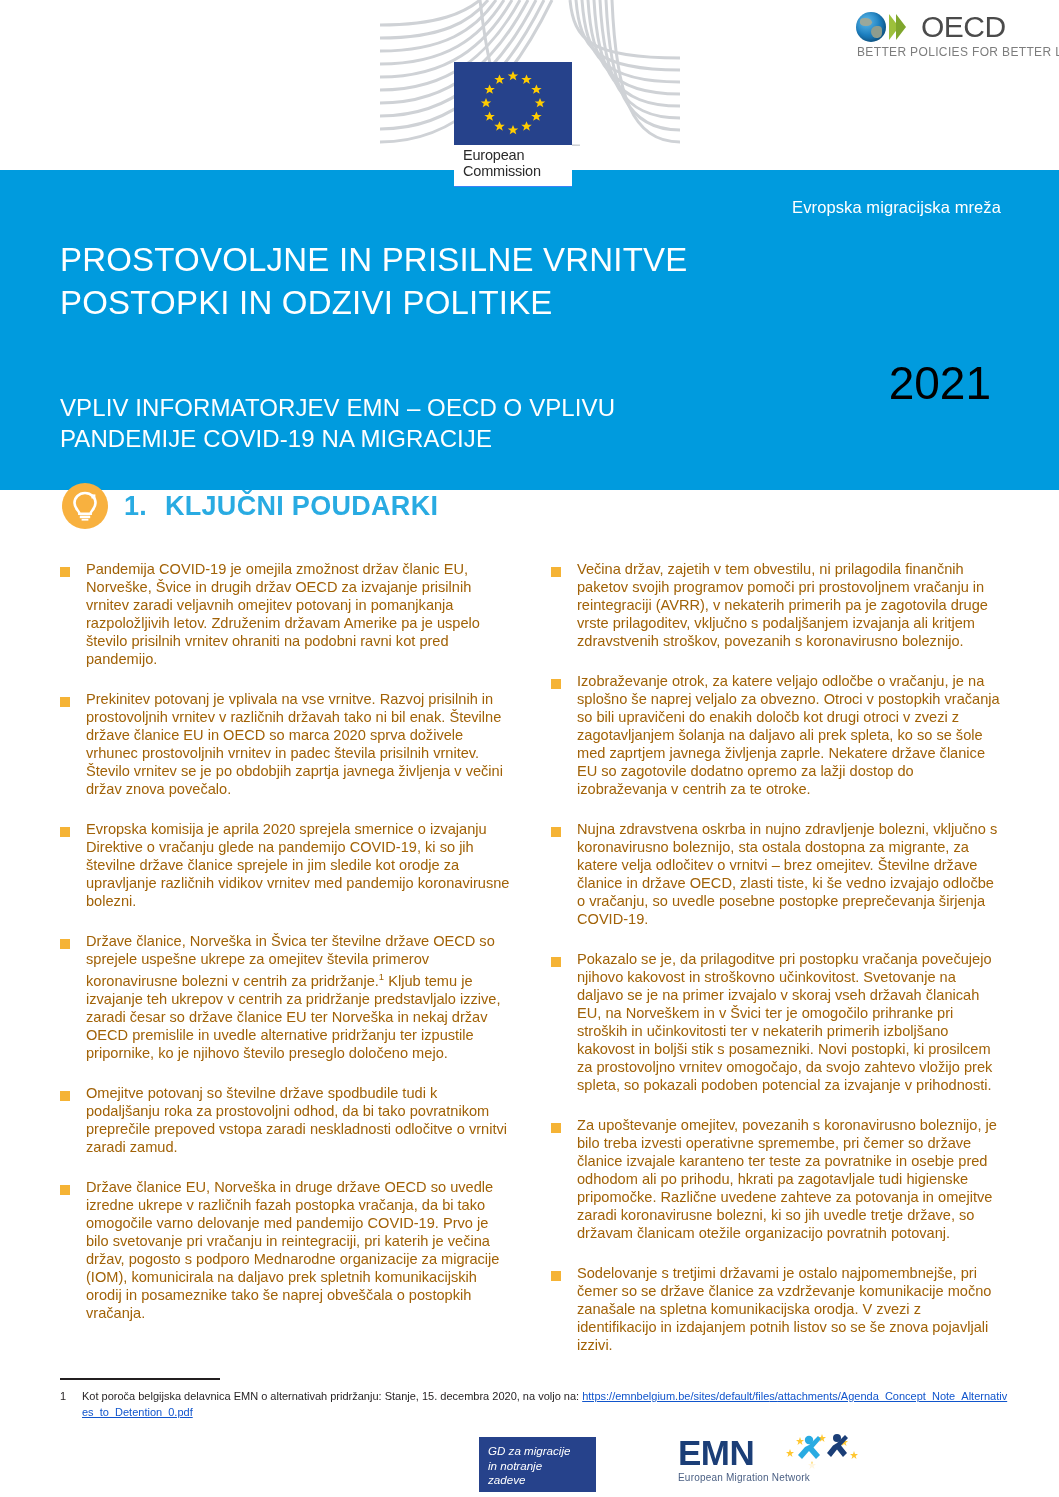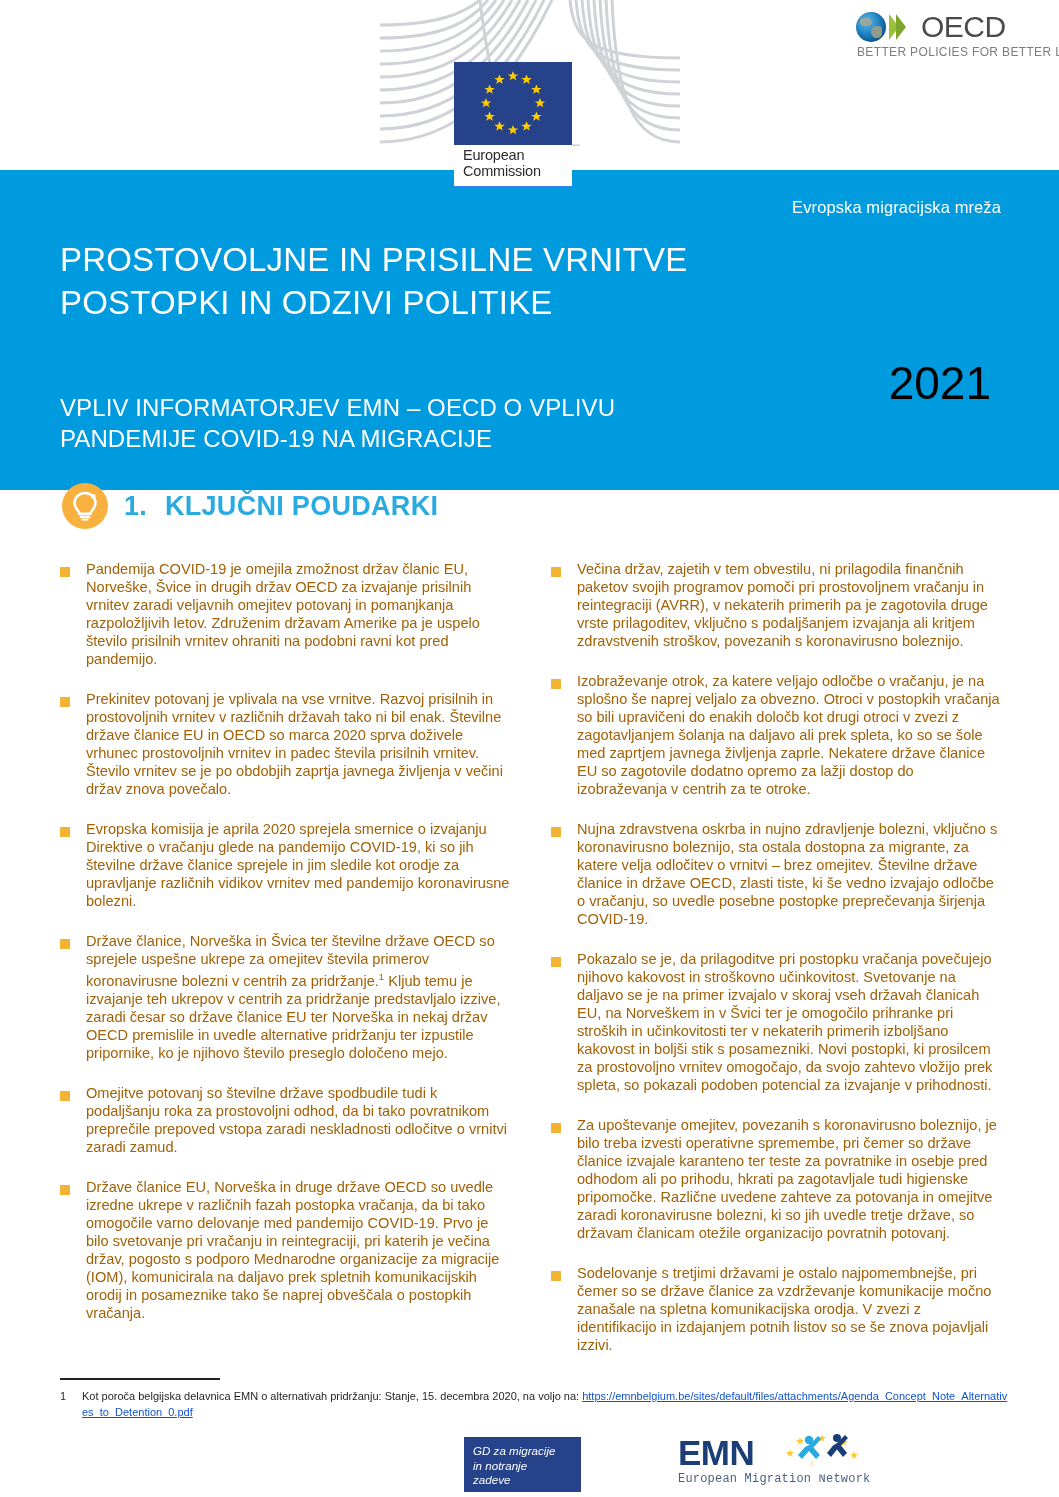--- a/index.html
+++ b/index.html
@@ -213,21 +213,21 @@
   .fn-row { display:flex; font-size: 11px; line-height: 16px; color:#231f20; }
   .fn-num { width: 22px; flex: 0 0 auto; }
   .fn-text { flex: 1 1 auto; }
   .fn-text a, .fn-link {
     color: #1155cc; text-decoration: underline; word-break: break-all;
   }
 
   
   .dg-box {
     position: absolute;
-    left: 464px; top: 1437px;
+    left: 479px; top: 1437px;
     width: 117px; height: 55px;
     background: #26428B;
     padding: 7px 0 16px 9px;
   }
   .dg-box span {
     display:block;
     color:#ffffff;
     font-size: 11.6px;
     line-height: 14.5px;
     font-style: italic;
@@ -237,22 +237,22 @@
     position: absolute;
     left: 678px; top: 1435px;
     width: 200px; height: 58px;
   }
   .emn-word {
     font-family: "Liberation Sans", sans-serif;
     font-size: 35px; font-weight: bold; color: #1B3E77;
     letter-spacing: -0.5px; line-height: 36px;
   }
   .emn-tag {
-    font-family: Liberation Mono, monospace;
-    font-size: 12px; color: #4a5f83; letter-spacing: 0.2px;
+    font-family: Liberation Sans, sans-serif;
+    font-size: 10px; color: #4a5f83; letter-spacing: 0.2px;
     margin-top: 1px;
   }
   .emn-mark {
     position:absolute; left: 104px; top: -4px; width: 82px; height: 48px;
   }
 </style>
 </head>
 <body>
 
 <div class="page">

